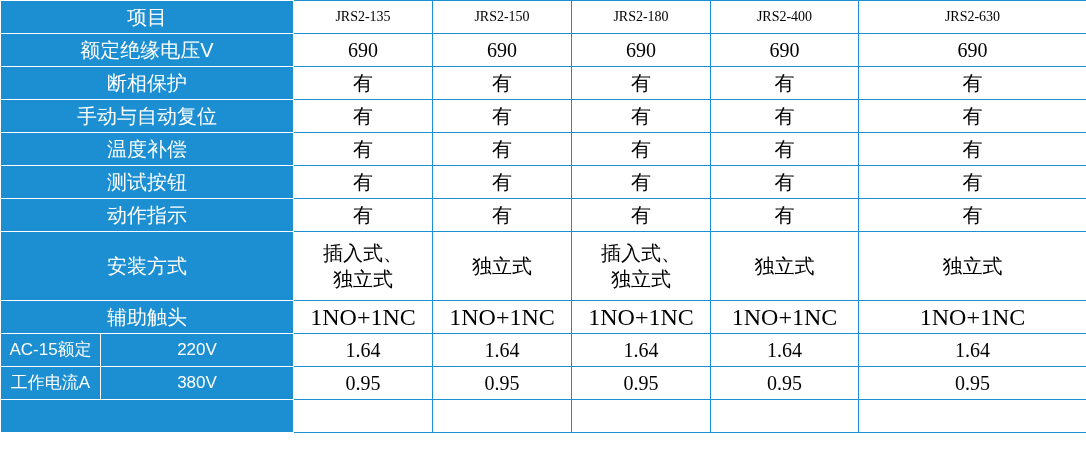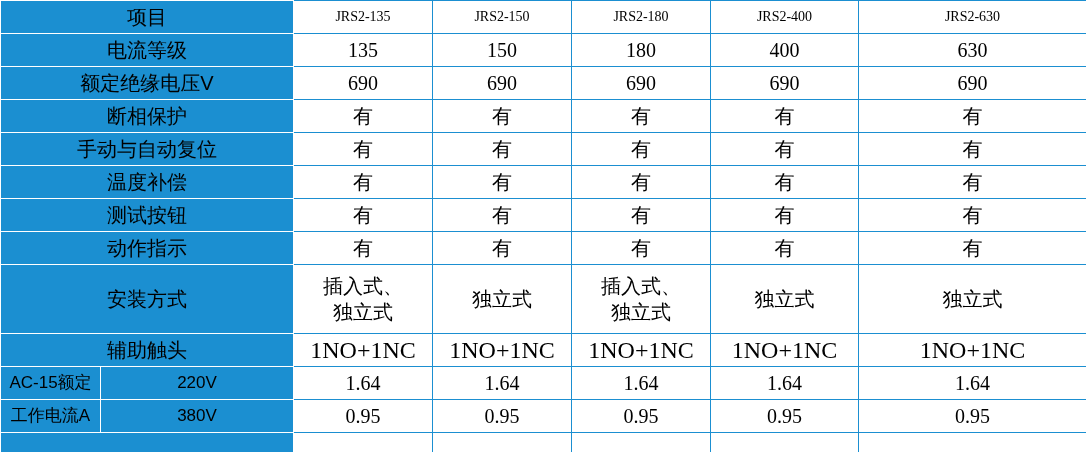--- a/index.html
+++ b/index.html
@@ -23,21 +23,21 @@
     border: 1px solid #ffffff;
     text-align: center;
     vertical-align: middle;
     font-size: 20px;
     line-height: 1.2;
     padding: 0;
   }
   
   #spec-table td.lbl {
     background: #1b8fd1;
-    color: #000000;
+    color: #ffffff;
     font-family: "Liberation Sans", sans-serif;
     font-size: 20px;
     text-align: center;
   }
   #spec-table td.lbl.small {
     font-size: 17px;
     margin-left: 16px;
   }
   
   #spec-table td.val {
@@ -75,28 +75,20 @@
   <tbody>
     <tr class="row-h-std">
       <td class="lbl" colspan="2">项目</td>
       <td class="val head">JRS2-135</td>
       <td class="val head">JRS2-150</td>
       <td class="val head">JRS2-180</td>
       <td class="val head">JRS2-400</td>
       <td class="val head">JRS2-630</td>
     </tr>
 
-    <tr class="row-h-std">
-      <td class="lbl" colspan="2">电流等级</td>
-      <td class="val">135</td>
-      <td class="val">150</td>
-      <td class="val">180</td>
-      <td class="val">400</td>
-      <td class="val">630</td>
-    </tr>
 
     <tr class="row-h-std">
       <td class="lbl" colspan="2">额定绝缘电压V</td>
       <td class="val">690</td>
       <td class="val">690</td>
       <td class="val">690</td>
       <td class="val">690</td>
       <td class="val">690</td>
     </tr>
 

